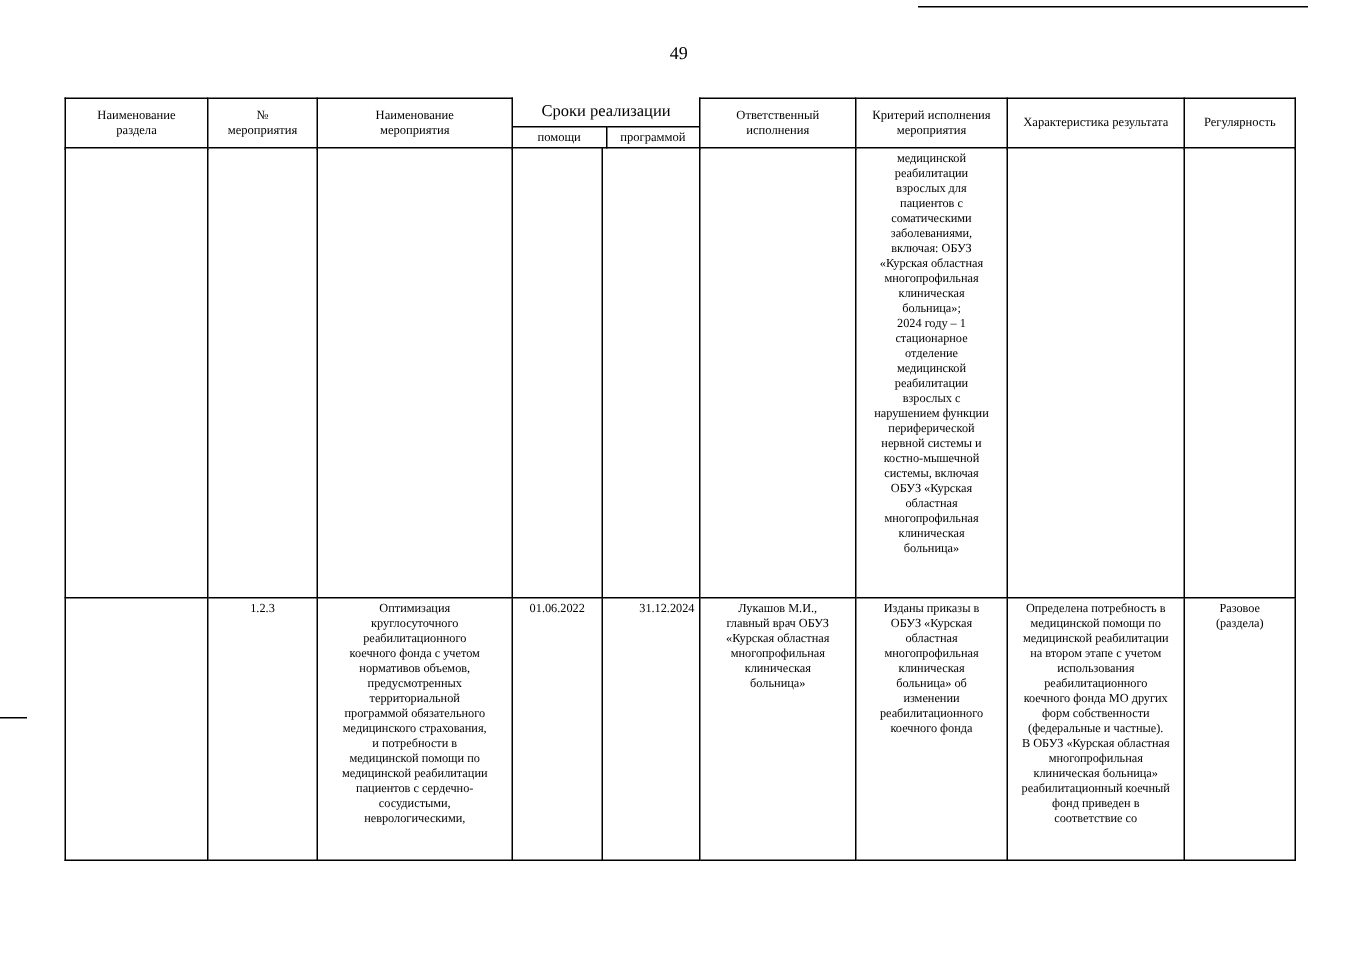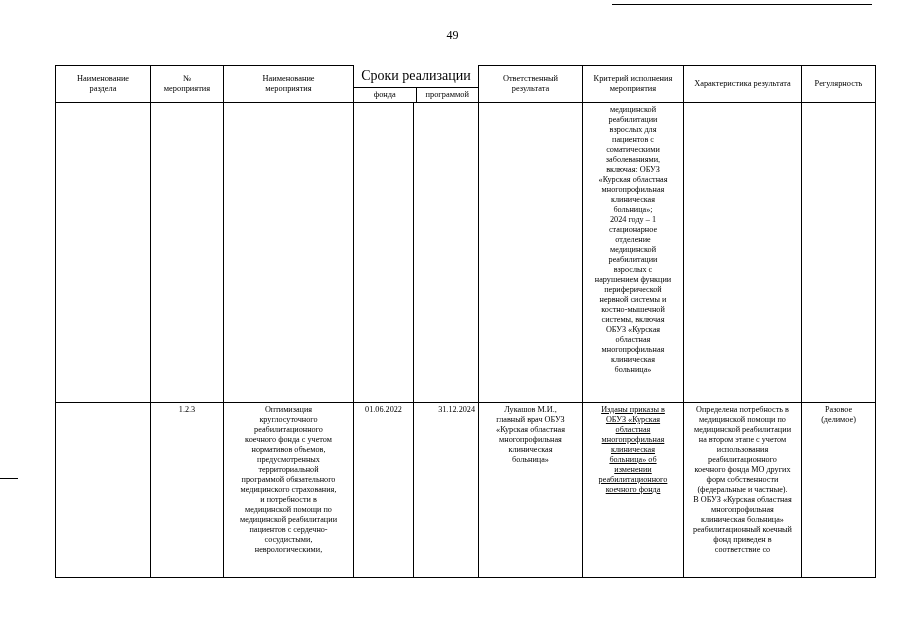--- a/index.html
+++ b/index.html
@@ -42,21 +42,21 @@
     position: absolute;
     top: 478px;
     left: 0px;
     width: 18px;
     height: 1px;
     background: #000;
   }
   table.doc-table {
     position: absolute;
     top: 65px;
-    left: 55px;
+    left: 43px;
     width: 820px;
     border-collapse: collapse;
     table-layout: fixed;
   }
   table.doc-table td, table.doc-table th {
     border: 1px solid #000000;
     vertical-align: top;
     padding: 2px 3px;
     font-size: 8.2px;
     line-height: 1.22;
@@ -101,21 +101,21 @@
     text-align: center;
     padding: 2px 0;
     font-family: "Liberation Serif", serif;
   }
   table.sub td.left-sep {
     border-right: 1px solid #000;
   }
   .hdr-top-label {
     display: block;
     padding: 2px 0 3px 0;
-    font-size: 14px;
+    font-size: 11px;
   }
 </style>
 </head>
 <body>
 
 <div class="page">
 
   <div class="edge-mark-top"></div>
   <div class="edge-mark-left"></div>
 
@@ -139,28 +139,28 @@
 раздела</th>
         <th rowspan="2" style="white-space: pre-line;">№
 мероприятия</th>
         <th rowspan="2" style="white-space: pre-line;">Наименование
 мероприятия</th>
         <th colspan="2" class="nowrap-sub">
           <span class="hdr-top-label">Сроки реализации</span>
           <table class="sub">
             <tbody>
                 <tr>
-              <td class="left-sep">фонда</td>
+              <td class="left-sep">помощи</td>
               <td>программой</td>
             </tr>
           </tbody>
             </table>
         </th>
         <th rowspan="2" style="white-space: pre-line;">Ответственный
-результата</th>
+исполнения</th>
         <th rowspan="2" style="white-space: pre-line; text-align: center;">Критерий исполнения
 мероприятия</th>
         <th rowspan="2" style="white-space: pre-line;">Характеристика результата</th>
         <th rowspan="2" style="white-space: pre-line;">Регулярность</th>
       </tr>
       <tr></tr>
     </thead>
     <tbody>
       <tr>
         <td class="tall-cell" style="white-space: pre-line;"></td>
@@ -218,21 +218,21 @@
 сосудистыми,
 неврологическими,</td>
         <td style="white-space: pre-line;">01.06.2022</td>
         <td style="white-space: pre-line; text-align: right;">31.12.2024</td>
         <td style="white-space: pre-line;">Лукашов М.И.,
 главный врач ОБУЗ
 «Курская областная
 многопрофильная
 клиническая
 больница»</td>
-        <td style="white-space: pre-line; text-decoration: underline;">Изданы приказы в
+        <td style="white-space: pre-line;">Изданы приказы в
 ОБУЗ «Курская
 областная
 многопрофильная
 клиническая
 больница» об
 изменении
 реабилитационного
 коечного фонда</td>
         <td style="white-space: pre-line;">Определена потребность в
 медицинской помощи по
@@ -243,18 +243,18 @@
 коечного фонда МО других
 форм собственности
 (федеральные и частные).
 В ОБУЗ «Курская областная
 многопрофильная
 клиническая больница»
 реабилитационный коечный
 фонд приведен в
 соответствие со</td>
         <td style="white-space: pre-line;">Разовое
-(делимое)</td>
+(раздела)</td>
       </tr>
     </tbody>
   </table>
 
 </div>
 
 </body></html>

